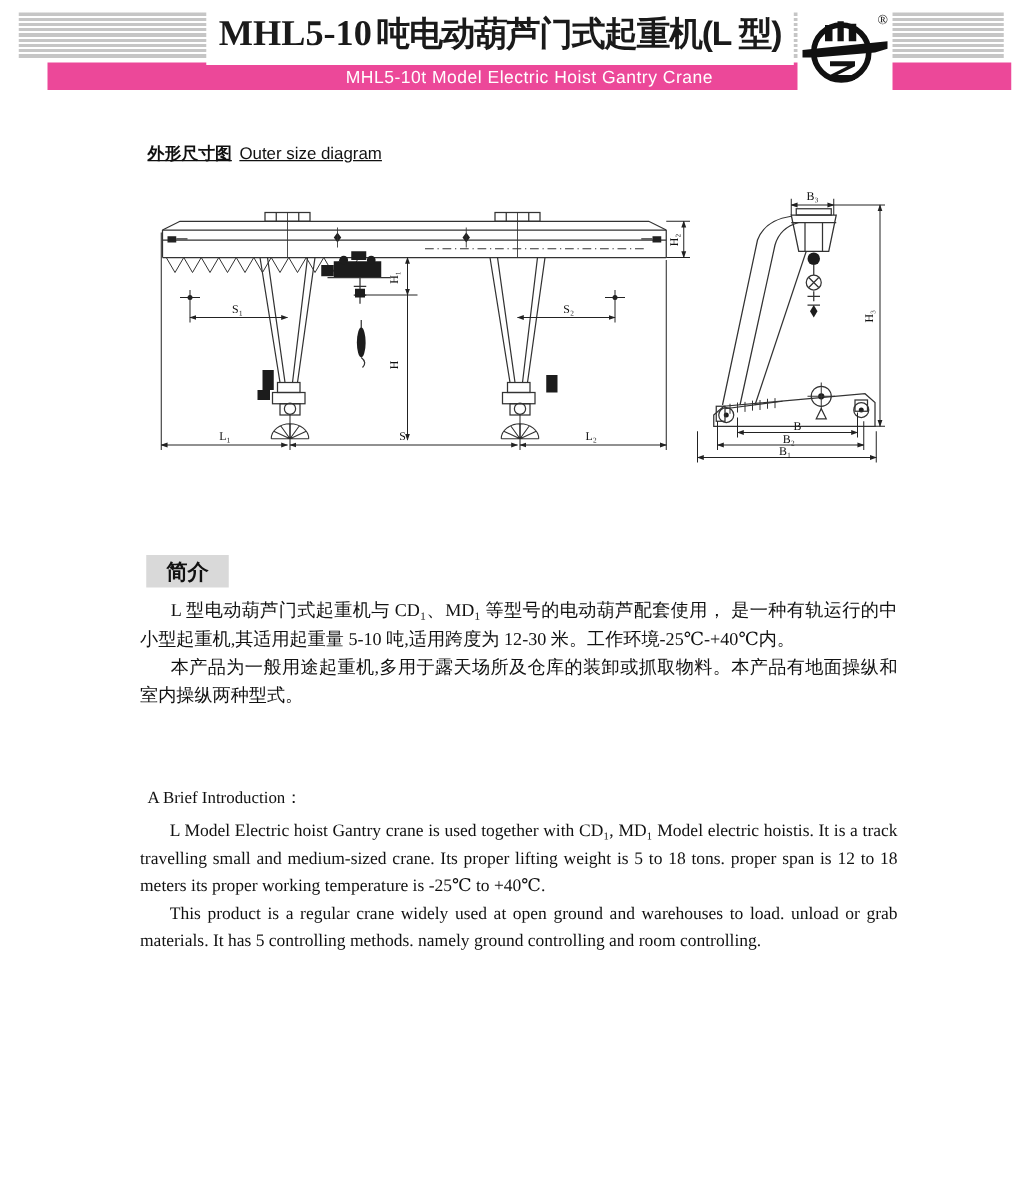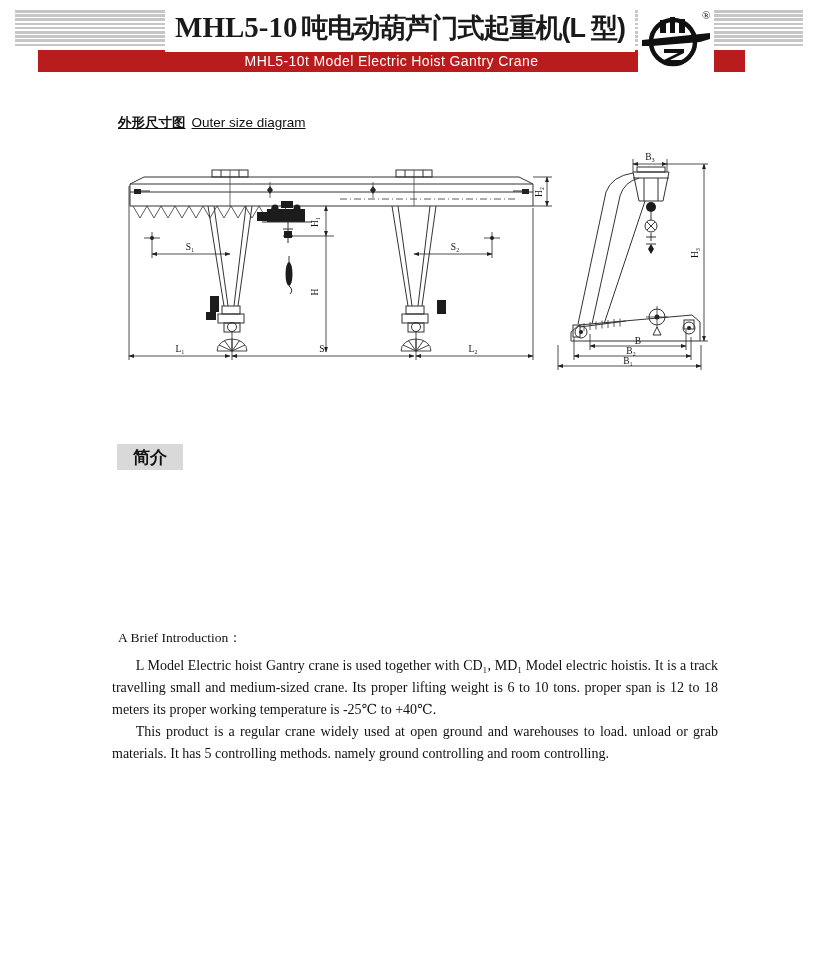--- a/index.html
+++ b/index.html
@@ -6,22 +6,22 @@
   .page{
     position:relative;width:827px;height:962px;background:#ffffff;overflow:hidden;
     font-family:"Liberation Serif","DejaVu Serif",serif;color:#1a1a1a;
   }
   
   .stripes{
     position:absolute;left:15px;top:10px;width:788px;height:38px;z-index:1;
     background:repeating-linear-gradient(to bottom,#c6c6c6 0 2.6px,#ffffff 2.6px 4.2px);
   }
   .subtitle-bar{
-    position:absolute;left:38px;top:50px;width:707px;height:22px;z-index:1;
-    background:#b91c1c;display:flex;align-items:center;justify-content:center;
+    position:absolute;left:38px;top:50px;width:771px;height:22px;z-index:1;
+    background:#ec4899;display:flex;align-items:center;justify-content:center;
   }
   .subtitle-bar span{
     color:#ffffff;font-family:"Liberation Sans","DejaVu Sans",sans-serif;
     font-size:14px;letter-spacing:.4px;
   }
   .title{
     position:absolute;left:400px;top:7px;transform:translateX(-50%);z-index:2;
     background:#ffffff;padding:1px 10px;white-space:nowrap;line-height:38px;
   }
   .title .model{font-family:"Liberation Serif","DejaVu Serif",serif;font-weight:700;font-size:29px;}
@@ -237,21 +237,23 @@
       <text x="631" y="354">B₂</text>
       <text x="628" y="364">B₁</text>
     </g>
   </svg>
 
   <div class="intro-box">
     <span>简介</span>
   </div>
 
   <div class="cn-body">
+    <p>L 型电动葫芦门式起重机与 CD₁、MD₁ 等型号的电动葫芦配套使用， 是一种有轨运行的中小型起重机,其适用起重量 5-10 吨,适用跨度为 12-30 米。工作环境-25℃-+40℃内。</p>
+    <p>本产品为一般用途起重机,多用于露天场所及仓库的装卸或抓取物料。本产品有地面操纵和室内操纵两种型式。</p>
   </div>
 
   <div class="en-body">
     <p class="en-heading">A Brief Introduction：</p>
-    <p>L Model Electric hoist Gantry crane is used together with CD₁, MD₁ Model electric hoistis. It is a track travelling small and medium-sized crane. Its proper lifting weight is 6 to 10 tons. proper span is 12 to 18 meters its proper working temperature is -25℃ to +40℃.</p>
+    <p>L Model Electric hoist Gantry crane is used together with CD₁, MD₁ Model electric hoistis. It is a track travelling small and medium-sized crane. Its proper lifting weight is 5 to 18 tons. proper span is 12 to 18 meters its proper working temperature is -25℃ to +40℃.</p>
     <p>This product is a regular crane widely used at open ground and warehouses to load. unload or grab materials. It has 5 controlling methods. namely ground controlling and room controlling.</p>
   </div>
 
 </div>
 
 </body></html>

